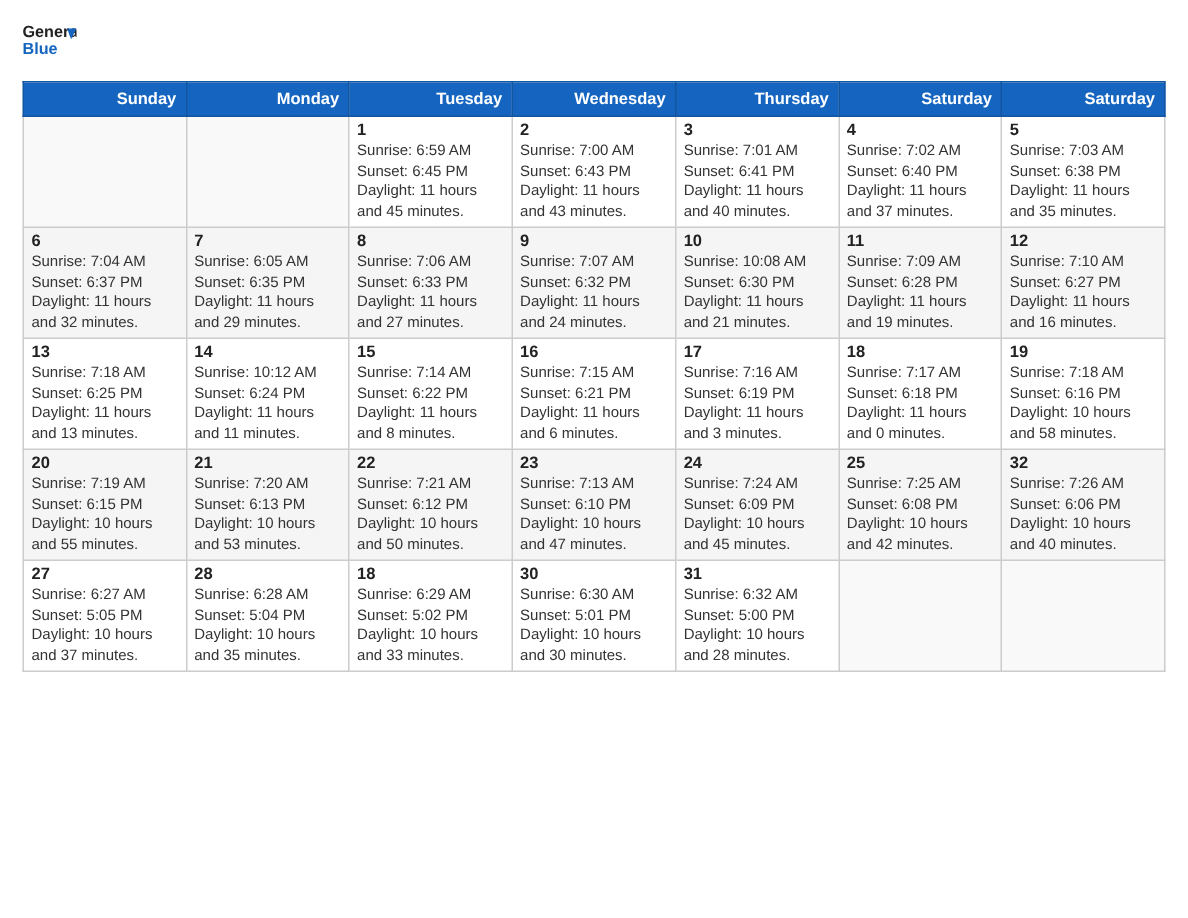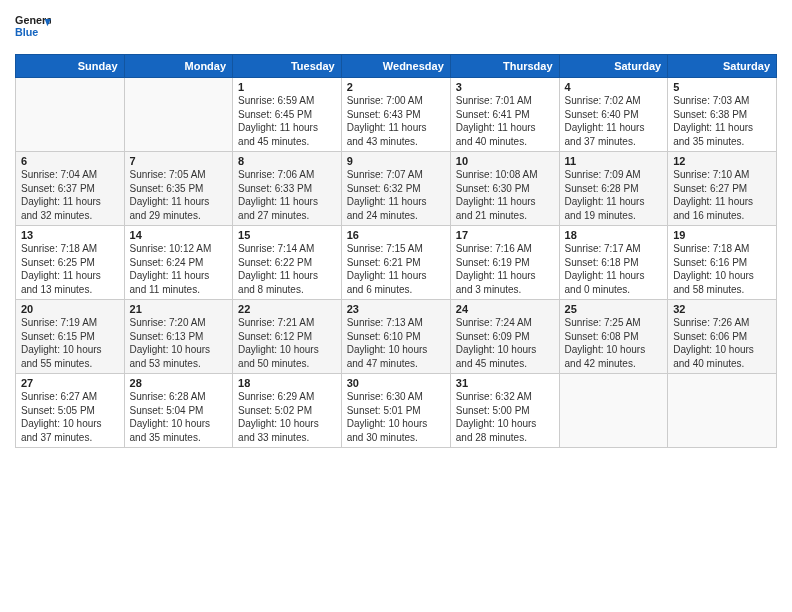--- a/index.html
+++ b/index.html
@@ -152,21 +152,21 @@
         </tr>
         <tr>
           <td>
             <span class="day-number">6</span>
             <div class="day-detail">Sunrise: 7:04 AM
 Sunset: 6:37 PM
 Daylight: 11 hours and 32 minutes.</div>
           </td>
           <td>
             <span class="day-number">7</span>
-            <div class="day-detail">Sunrise: 7:05 AM
+            <div class="day-detail">Sunrise: 6:05 AM
 Sunset: 6:35 PM
 Daylight: 11 hours and 29 minutes.</div>
           </td>
           <td>
             <span class="day-number">8</span>
             <div class="day-detail">Sunrise: 7:06 AM
 Sunset: 6:33 PM
 Daylight: 11 hours and 27 minutes.</div>
           </td>
           <td>

